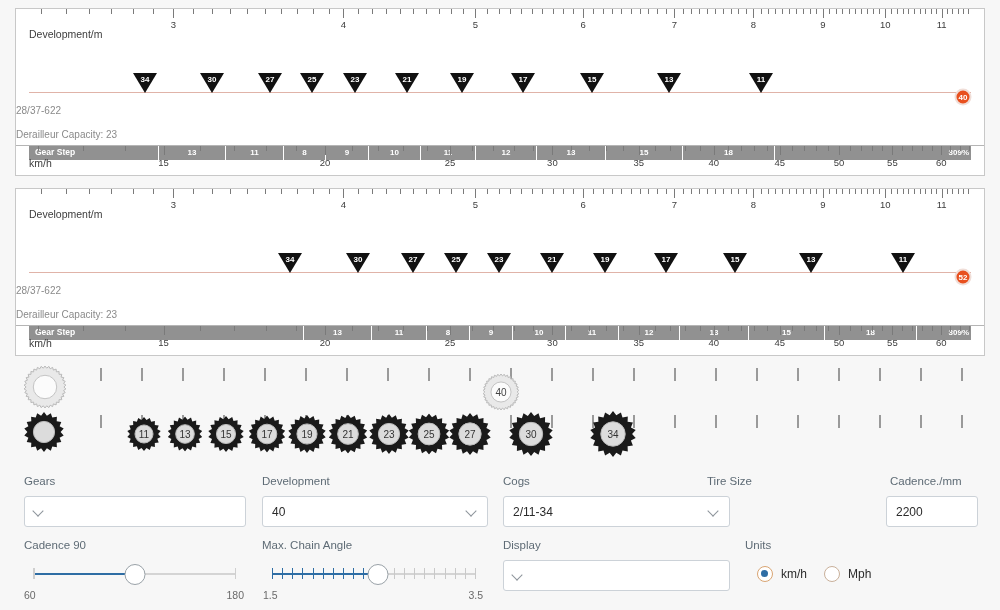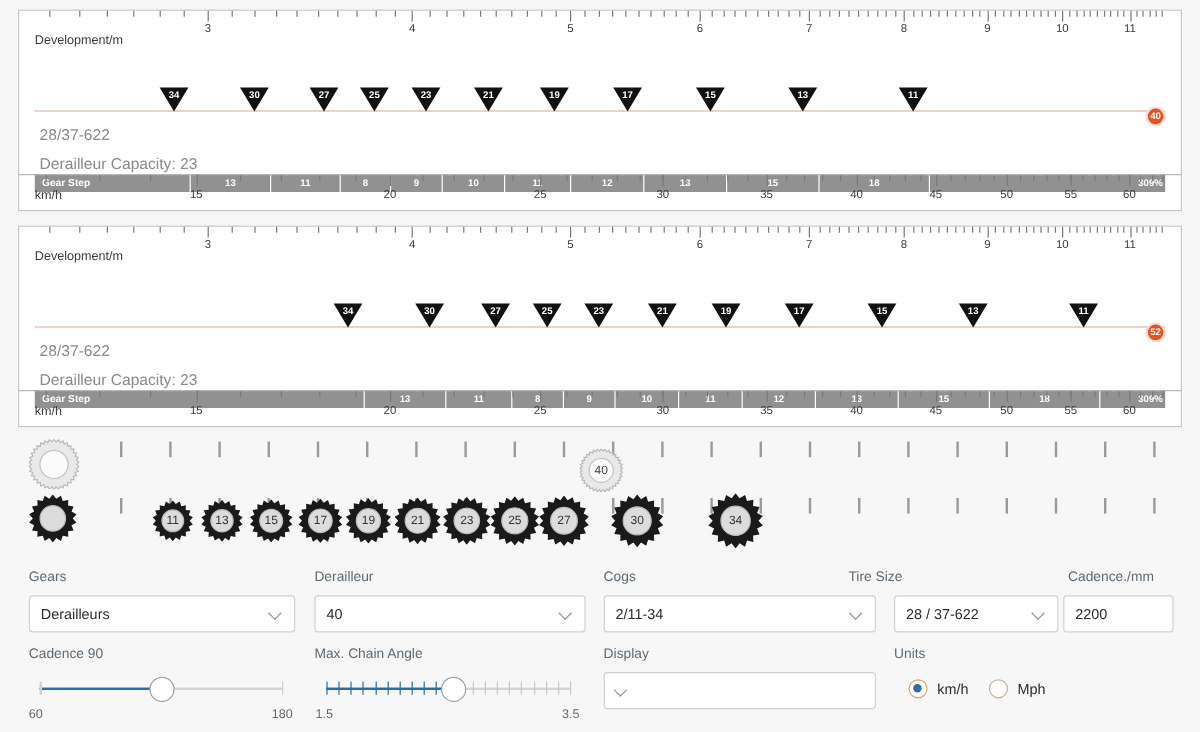--- a/index.html
+++ b/index.html
@@ -79,22 +79,22 @@
     position: absolute;
     width: 17px; height: 17px; border-radius: 50%;
     background: #e8501f;
     border: 2px solid #f0ded8;
     transform: translate(-50%, -50%);
     color: #ffffff; font-size: 8px; font-weight: bold;
     display: flex; align-items: center; justify-content: center;
   }
 
   .meta-line {
-    position: absolute; left: 17px;
-    font-size: 13px; color: #8a8a8a;
+    position: absolute; left: 0;
+    font-size: 10px; color: #8a8a8a;
   }
 
   
   .gearstep {
     position: absolute; left: 13px; right: 13px;
     height: 15px; background: #919191;
     display: flex; align-items: center;
   }
   .gearstep .gs-title {
     position: absolute; left: 6px; top: 0; line-height: 15px;
@@ -795,41 +795,36 @@
             <path d="M23.0,0.0L26.3,4.2L30.9,1.4L32.5,6.5L37.8,5.4L37.6,10.7L42.9,11.5L40.9,16.5L45.7,19.0L42.1,23.0L45.7,27.0L40.9,29.5L42.9,34.5L37.6,35.3L37.8,40.6L32.5,39.5L30.9,44.6L26.3,41.8L23.0,46.0L19.7,41.8L15.1,44.6L13.5,39.5L8.2,40.6L8.4,35.3L3.1,34.5L5.1,29.5L0.3,27.0L3.9,23.0L0.3,19.0L5.1,16.5L3.1,11.5L8.4,10.7L8.2,5.4L13.5,6.5L15.1,1.4L19.7,4.2Z" fill="#1a1a1a"></path>
             <circle cx="23" cy="23" r="12.217600000000001" fill="#dcdcdc" stroke="#bbb" stroke-width="1"></circle>
           </svg><span class="cog-num">34</span></div>
       </div>
   </div>
 
   <div class="controls">
 
     <div class="ctl-label" style="left:24px;top:10px">Gears</div>
     <div class="select-box" style="left:24px;top:31px;width:222px">
-      <span class="sel-val">Derailleurs</span>
       <span class="chev"></span>
     </div>
 
-    <div class="ctl-label" style="left:262px;top:10px">Derailleur</div>
+    <div class="ctl-label" style="left:262px;top:10px">Development</div>
     <div class="select-box" style="left:262px;top:31px;width:226px">
       <span class="sel-val">40</span>
       <span class="chev"></span>
     </div>
 
     <div class="ctl-label" style="left:503px;top:10px">Cogs</div>
     <div class="select-box" style="left:503px;top:31px;width:227px">
       <span class="sel-val">2/11-34</span>
       <span class="chev"></span>
     </div>
 
     <div class="ctl-label" style="left:707px;top:10px">Tire Size</div>
-    <div class="select-box" style="left:745px;top:31px;width:137px">
-      <span class="sel-val">28 / 37-622</span>
-      <span class="chev"></span>
-    </div>
 
     <div class="ctl-label" style="left:890px;top:10px">Cadence./mm</div>
     <div class="text-box" style="left:886px;top:31px;width:92px">
       <span>2200</span>
     </div>
 
     <div class="ctl-label" style="left:24px;top:74px">Cadence 90</div>
     <div class="slider" style="left:33px;top:92px;width:203px">
       <div class="sl-track"></div>
       <div class="sl-fill" id="cad-fill" style="width: 50%;"></div>

